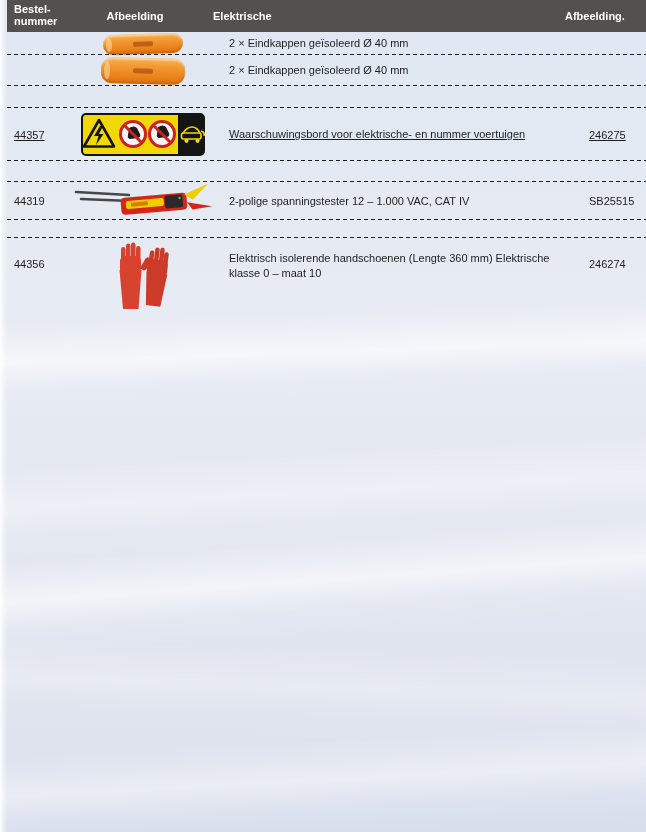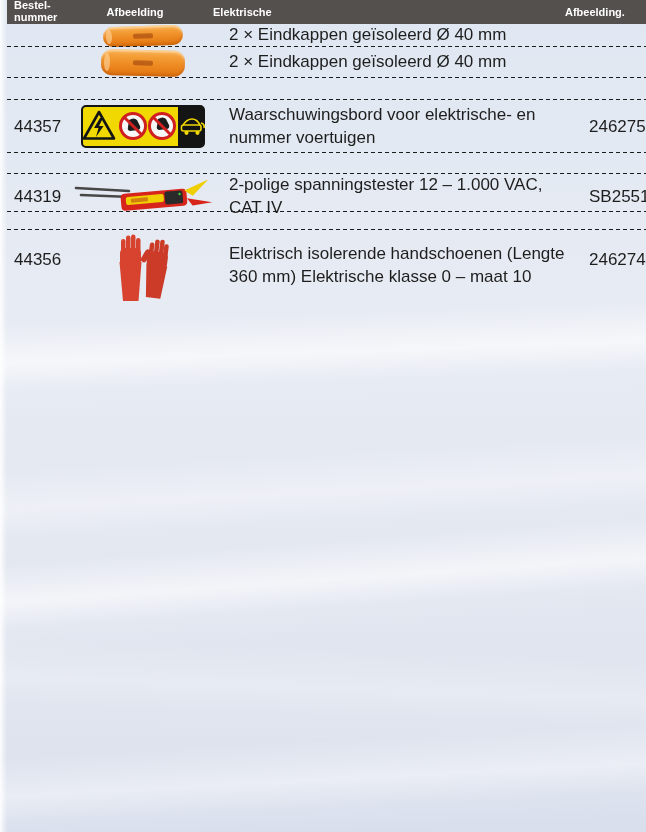--- a/index.html
+++ b/index.html
@@ -19,32 +19,32 @@
   .w4 { top:648px; transform:rotate(2deg); opacity:.35; }
   .w5 { top:740px; transform:rotate(-3deg); opacity:.6; }
 
   .edge-left { position:absolute; left:0; top:0; bottom:0; width:7px;
     background:linear-gradient(90deg, rgba(255,255,255,.9), rgba(255,255,255,0)); z-index:3; }
 
   
   .catalog { position:absolute; top:0; left:7px; right:0; z-index:2; }
   .grid { display:grid; grid-template-columns:53px 150px 355px 1fr; align-items:center; position:relative; }
 
-  .thead { height:24px; background:#54504d; color:#fff; font-size:11px; font-weight:bold; }
+  .thead { height:32px; background:#54504d; color:#fff; font-size:11px; font-weight:bold; }
   .hc1 { padding-left:7px; white-space:pre-line; line-height:1.08; }
   .hc2 { justify-self:center; }
   .hc3 { padding-left:3px; }
 
-  .trow { font-size:17px; color:#1e1e1e;gap:8px; }
+  .trow { font-size:11px; color:#1e1e1e;gap:8px; }
   .c1 { padding-left:7px; }
   .c2 { justify-self:center; line-height:0; }
   .c3 { padding-left:3px; padding-right:10px; line-height:1.35; }
   .r1 { height:23px; }
   .r2 { height:31px; }
-  .r3 { height:53px; }
+  .r3 { height:53px;text-decoration:underline; }
   .r4 { height:38px; }
   .r5 { height:85px; align-items:start; }
   .r5 .c1, .r5 .c4 { padding-top:20px; }
   .r5 .c3 { padding-top:13px; }
   .r5 .c2 { padding-top:4px; }
   .spacer1 { height:22px; } .spacer2 { height:21px; } .spacer3 { height:18px; }
 
   .dashline::after { content:""; position:absolute; left:0; right:0; bottom:0; height:1px;
     background-image:repeating-linear-gradient(90deg,#1c1c1c 0 4px, transparent 4px 7px); }
 

